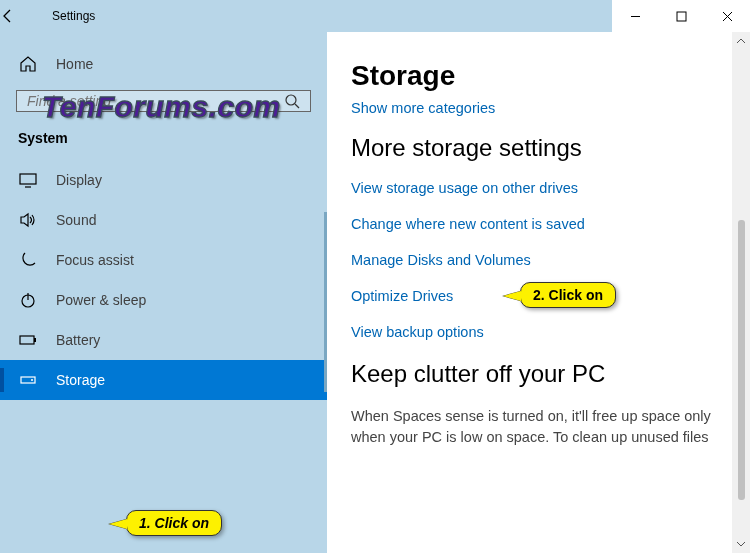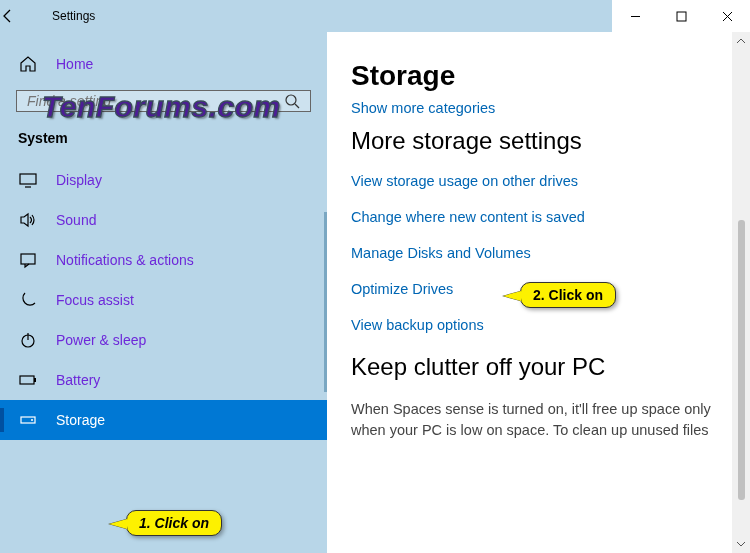--- a/index.html
+++ b/index.html
@@ -6,32 +6,32 @@
   body { width: 750px; height: 553px; overflow: hidden; background: #fff; position: relative; }
   .window { width: 750px; height: 553px; display: flex; flex-direction: column; }
   .titlebar { height: 32px; display: flex; align-items: center; background: #b8d6e8; }
   .titlebar .back { width: 44px; text-align: center; font-size: 14px; color: #000; }
   .titlebar .title { flex: 0 0 auto; padding-left: 8px; font-size: 12px; color: #000; }
   .titlebar .spacer { flex: 1; }
   .winbtns { display: flex; background: #fff; height: 32px; align-items: center;}
   .winbtn { width: 46px; height: 32px; display: flex; align-items: center; justify-content: center; font-size: 11px; color: #000; }
   .body { flex: 1; display: flex; overflow: hidden; }
   .sidebar { width: 327px; background: #b8d6e8; display: flex; flex-direction: column; padding-top: 12px; position: relative; }
-  .side-row { height: 40px; display: flex; align-items: center; padding-left: 18px; gap: 18px; font-size: 14px; color: #6d28d9; }
+  .side-row { height: 40px; display: flex; align-items: center; padding-left: 18px; gap: 18px; font-size: 14px; color: #404040; }
   .side-row.selected { background: #0078d4; color: #fff; }
   .side-row .accent { width: 4px; height: 24px; background: #0050a0; display:none; position:absolute; left:0;}
   .side-row.selected .accent { display:block; }
   .side-icon { width: 20px; height: 20px; flex-shrink: 0; display: flex; align-items: center; justify-content: center; }
   .searchbox { margin: 6px 16px 14px 16px; height: 22px; border: 1px solid #666; background: #cde2ef; display: flex; align-items: center; padding: 0 10px; justify-content: space-between; }
   .searchbox input { border: none; background: transparent; outline: none; font-size: 14px; font-style: italic; color: #555; width: 90%; }
   .section-label { font-weight: 600; padding: 4px 18px 14px 18px; font-size: 14px; }
   .divider-scroll { position:absolute; right:0; top:180px; width:3px; height:180px; background:#7aa7c2; }
   .content { flex: 1; padding: 28px 24px 0 24px; position: relative; overflow: hidden; }
   .content h1 { font-size: 28px; font-weight: 600; margin-bottom: 8px; }
-  .link { color: #0066b4; font-size: 14.5px; margin-bottom: 11px; display: block; }
+  .link { color: #0066b4; font-size: 14.5px; margin-bottom: 18px; display: block; }
   .content h2 { font-size: 24px; font-weight: 400; margin-bottom: 18px; }
   .links-group .link { margin-bottom: 20px; }
   .desc { font-size: 14.5px; color: #444; line-height: 1.45; margin-top: 12px; }
   .scrollbar-r { position: absolute; right: 0; top: 0; width: 18px; height: 100%; background: #f0f0f0; display:flex; flex-direction:column; align-items:center; }
   .scroll-arrow { width:18px; height:18px; display:flex; align-items:center; justify-content:center; font-size:9px; color:#555;}
   .scroll-track { flex:1; position: relative; width:18px;}
   .scroll-thumb { position:absolute; top:170px; width:7px; left:5.5px; height:280px; background:#c0c0c0; border-radius:3px;}
   .callout { position: absolute; background: #fdf100; border: 1px solid #333; border-radius: 10px; padding: 4px 12px; font-weight: bold; font-size: 14px; box-shadow: 2px 2px 4px rgba(0,0,0,0.35); white-space:nowrap; }
   .callout:before { content: ""; position: absolute; width:0; height:0; }
   .callout.c1 { left: 126px; top: 510px; font-style: italic; }
@@ -111,29 +111,20 @@
               <path d="M2 6 H5 L9 3 V15 L5 12 H2 Z" stroke="#000" stroke-width="1.2" fill="none"></path>
               <path d="M11 6 Q14 9 11 12" stroke="#000" stroke-width="1.2" fill="none"></path>
               <path d="M13 4 Q17 9 13 14" stroke="#000" stroke-width="1.2" fill="none"></path>
             </svg>
           </span>
         <span>Sound</span>
       </div>
       <div class="side-row">
         <span class="side-icon">
             <svg width="18" height="18" viewBox="0 0 18 18">
-              <rect x="2" y="3" width="14" height="10" stroke="#000" stroke-width="1.2" fill="none"></rect>
-              <path d="M6 13 L6 16 L10 13" stroke="#000" stroke-width="1.2" fill="none"></path>
-            </svg>
-          </span>
-        <span>Notifications &amp; actions</span>
-      </div>
-      <div class="side-row">
-        <span class="side-icon">
-            <svg width="18" height="18" viewBox="0 0 18 18">
               <path d="M6 2 A7 7 0 1 0 16 12" stroke="#000" stroke-width="1.2" fill="none"></path>
             </svg>
           </span>
         <span>Focus assist</span>
       </div>
       <div class="side-row">
         <span class="side-icon">
             <svg width="18" height="18" viewBox="0 0 18 18">
               <circle cx="9" cy="10" r="6" stroke="#000" stroke-width="1.2" fill="none"></circle>
               <line x1="9" y1="2" x2="9" y2="9" stroke="#000" stroke-width="1.2"></line>

